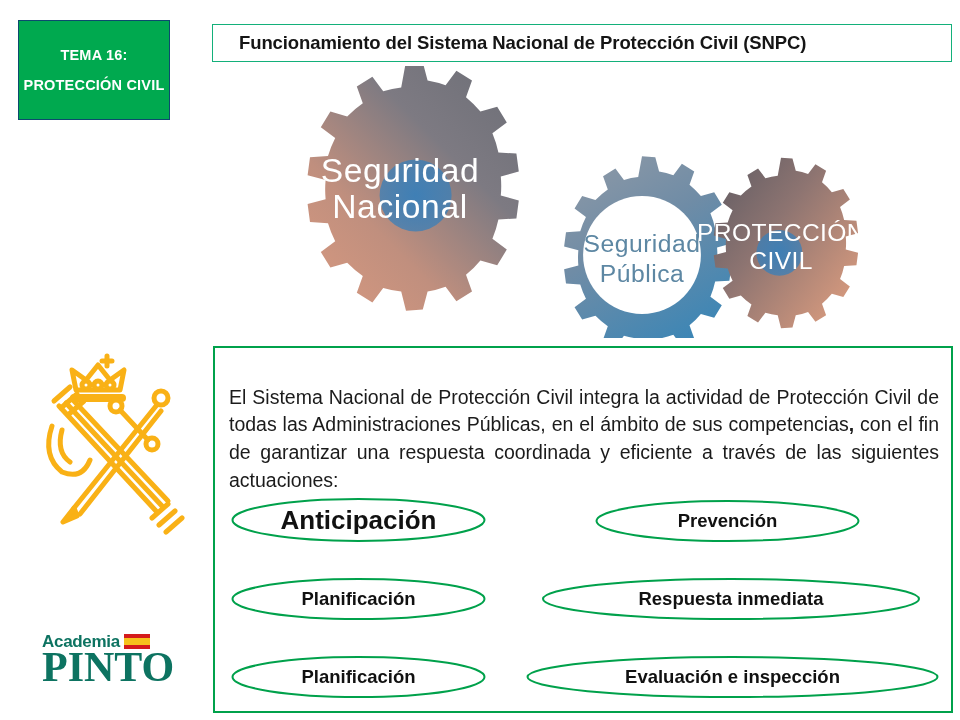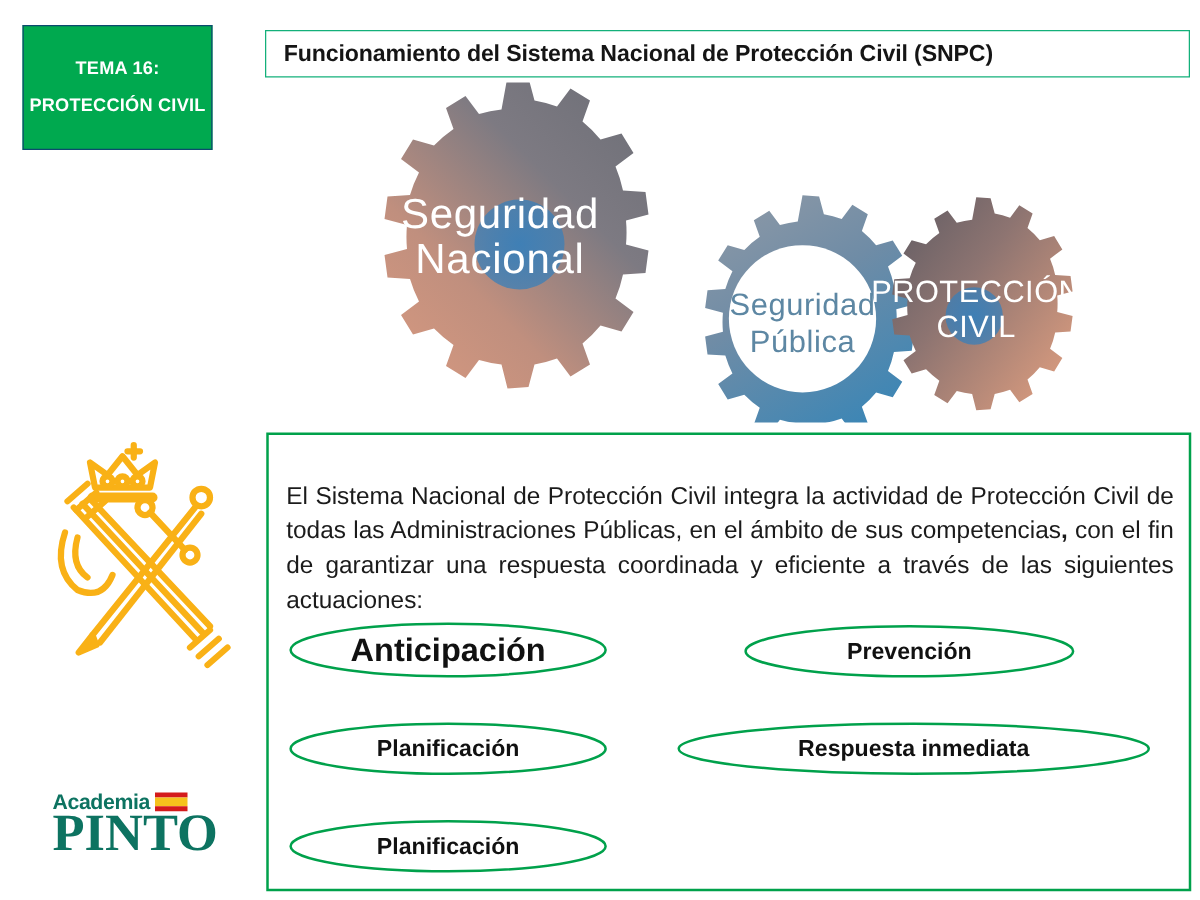--- a/index.html
+++ b/index.html
@@ -46,21 +46,21 @@
     position: absolute;
     left: 212px;
     top: 24px;
     width: 740px;
     height: 38px;
     border: 1.6px solid #13b07a;
     box-sizing: border-box;
     background: #ffffff;
     display: flex;
     align-items: center;
-    padding-left: 14px;
+    padding-left: 26px;
   }
   #title-box .title-text {
     font-size: 18.5px;
     font-weight: bold;
     color: #151515;
     letter-spacing: -0.1px;
     white-space: nowrap;
   }
 
   
@@ -375,14 +375,20 @@
     <span class="ell-label">Respuesta inmediata</span>
   </div>
 
   <div class="ellipse-item ell-med" style="left:16px; top:308px; width:255px; height:42px;">
     <svg width="255" height="42" aria-hidden="true">
         <ellipse cx="127.5" cy="21" rx="126" ry="20" fill="#ffffff" stroke="#00a14b" stroke-width="2"></ellipse>
       </svg>
     <span class="ell-label">Planificación</span>
   </div>
 
+  <div class="ellipse-item ell-med" style="left:310px; top:308px; width:415px; height:42px;">
+    <svg width="415" height="42" aria-hidden="true">
+        <ellipse cx="207.5" cy="21" rx="205" ry="20" fill="#ffffff" stroke="#00a14b" stroke-width="2"></ellipse>
+      </svg>
+    <span class="ell-label">Evaluación e inspección</span>
+  </div>
 
 </div>
 
 </body></html>

